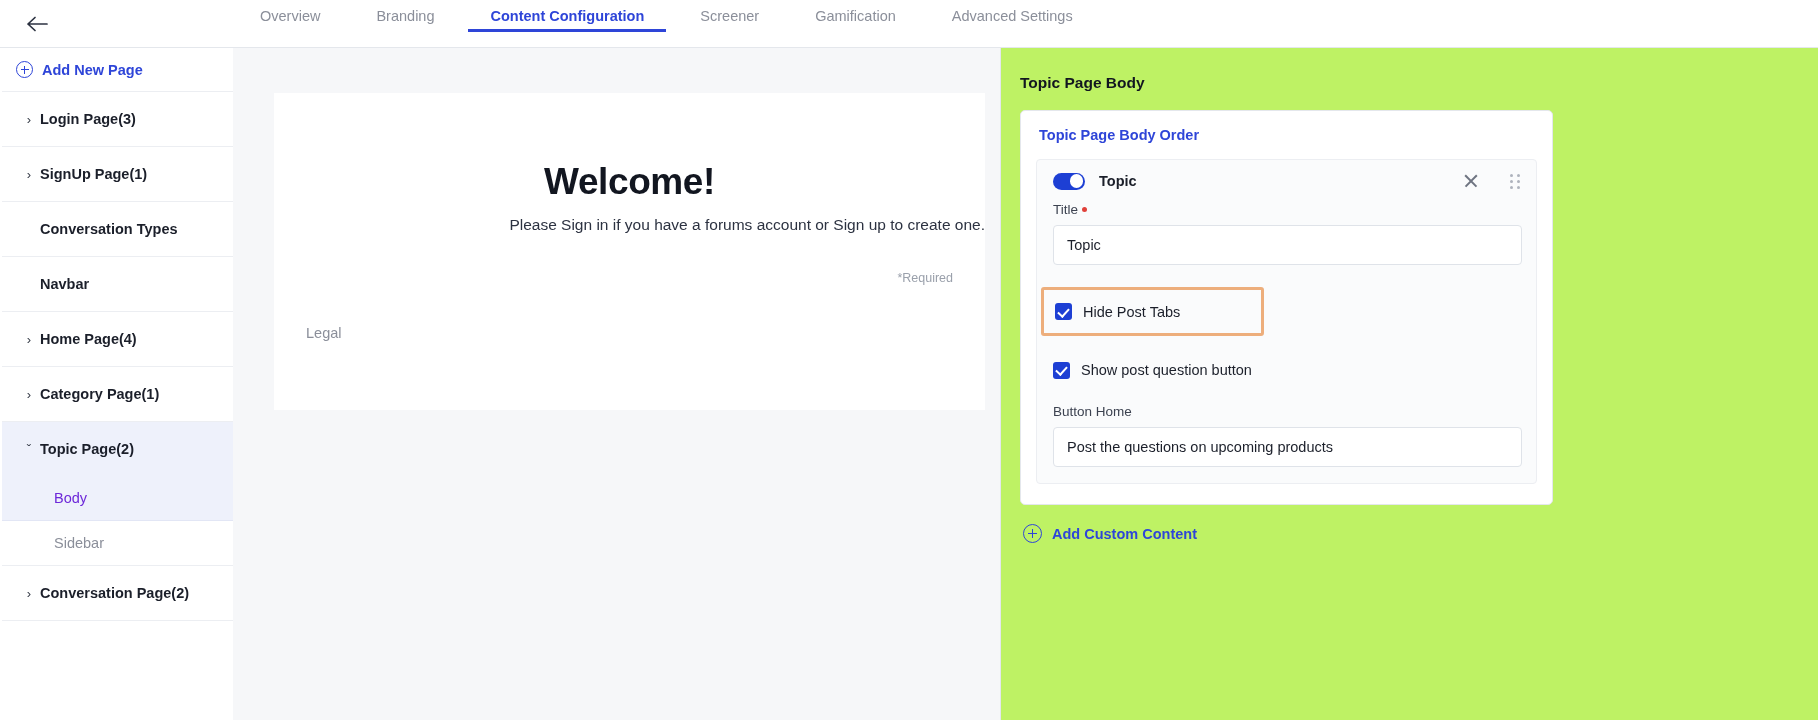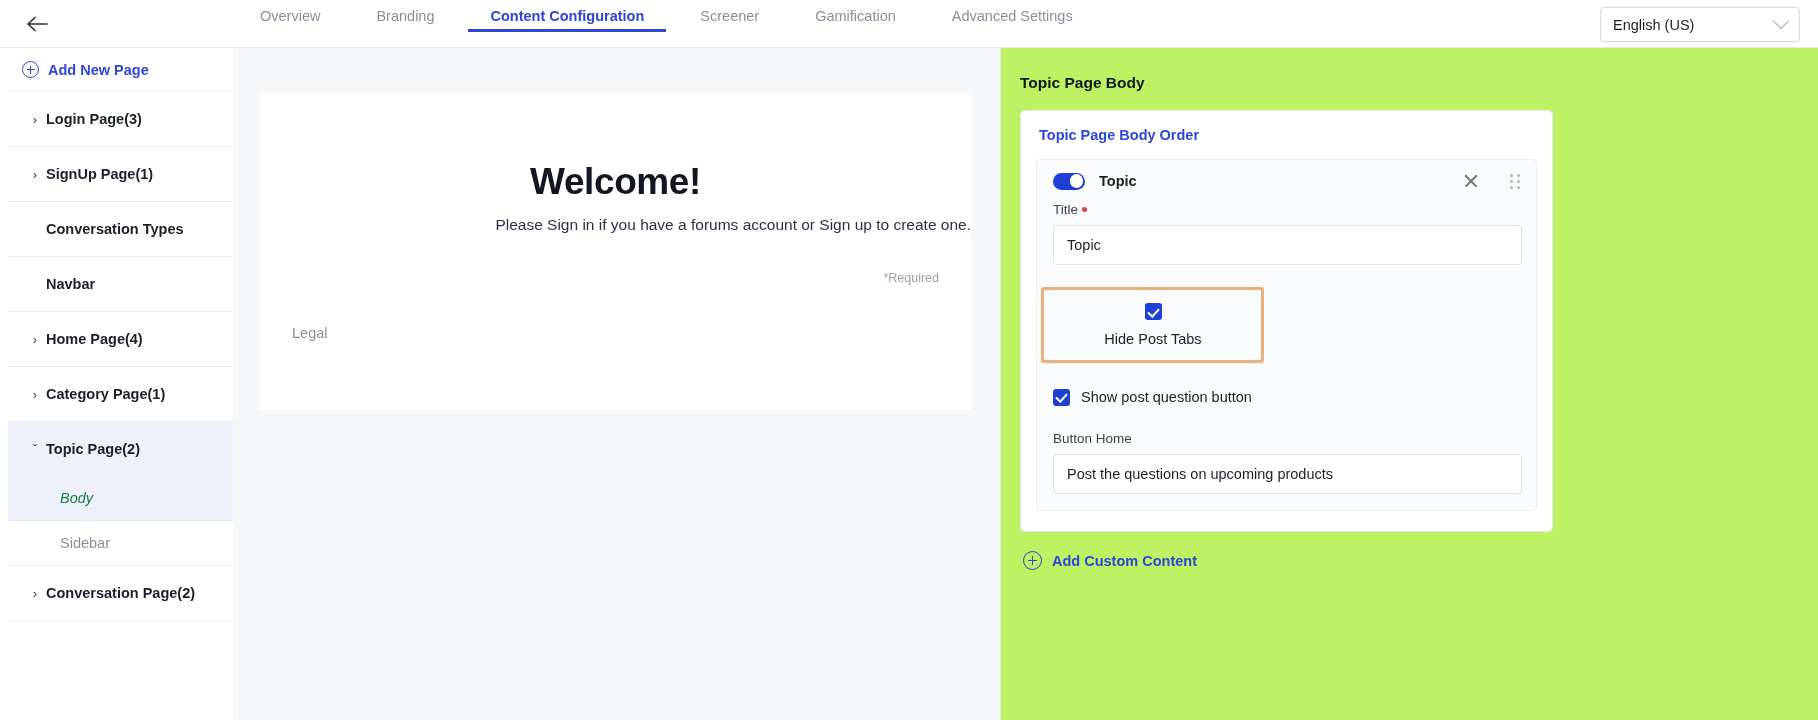--- a/index.html
+++ b/index.html
@@ -67,21 +67,21 @@
   .lang-label { font-size: 14.5px; color: #1b1f2a; flex: 1; }
   .chev {
     width: 12px; height: 12px;
     border-right: 1.6px solid #a7acb6;
     border-bottom: 1.6px solid #a7acb6;
     transform: rotate(45deg) translate(-3px,-3px);
   }
 
   
   .sidebar {
-    position: absolute; left: 8px; top: 48px;
+    position: absolute; left: 2px; top: 48px;
     width: 232px; height: 672px;
     background: #ffffff;
     border-right: 1px solid #e4e7ec;
     overflow: hidden;
   }
   .add-new-page {
     height: 44px;
     display: flex; align-items: center;
     padding-left: 14px;
     gap: 9px;
@@ -125,32 +125,32 @@
     font-size: 14.5px; font-weight: bold; color: #1b1f2a;
     line-height: 1.25;
   }
   .sub-item {
     height: 44px;
     display: flex; align-items: center;
     padding-left: 52px;
     cursor: pointer;
     font-size: 14.5px;
   }
-  .sub-item.selected { color: #15803d; font-style: italic; }
+  .sub-item.selected { color: #6d28d9; }
   .sub-item.plain { color: #8b8f9a; }
 
   
   .center {
     position: absolute; left: 233px; top: 48px;
     width: 767px; height: 672px;
     background: #f6f7f9;
     overflow: hidden;
   }
   .preview-card {
-    position: absolute; left: 27px; top: 45px;
+    position: absolute; left: 41px; top: 45px;
     width: 711px; height: 317px;
     background: #ffffff;
   }
   .welcome-title {
     position: absolute; top: 68px; left: 0; right: 0;
     text-align: center;
     font-size: 37px; font-weight: bold; color: #121620;
     letter-spacing: -0.4px;
   }
   .welcome-sub {
@@ -277,21 +277,21 @@
   }
   .check-label { font-size: 14.5px; color: #1b1f2a; }
 
   .highlight-box {
     border: 3px solid #edae7c;
     border-radius: 3px;
     margin: 0 0 0 4px;
     padding: 13px 10px 13px 11px;
     width: 223px;
   }
-  .highlight-box .check-row { padding: 0; height: auto; flex-direction: column; }
+  .highlight-box .check-row { padding: 0; height: auto; }
   .spacer-22 { height: 22px; }
 
   .add-custom {
     display: flex; align-items: center; gap: 10px;
     margin-top: 19px; padding-left: 3px;
     cursor: pointer;
   }
   .add-custom .plus-icon { width: 19px; height: 19px; }
   .add-custom .plus-icon::before { left: 4px; right: 4px; top: 7.9px; }
   .add-custom .plus-icon::after { top: 4px; bottom: 4px; left: 7.9px; }
@@ -311,24 +311,20 @@
 
   <div class="tabs">
     <div class="tab">Overview</div>
     <div class="tab">Branding</div>
     <div class="tab active">Content Configuration</div>
     <div class="tab">Screener</div>
     <div class="tab">Gamification</div>
     <div class="tab">Advanced Settings</div>
   </div>
 
-  <div class="lang-select">
-    <span class="lang-label">English (US)</span>
-    <span class="chev"></span>
-  </div>
 </div>
 
 <div class="sidebar">
 
   <div class="add-new-page">
     <span class="plus-icon"></span>
     <span class="add-new-page-label">Add New Page</span>
   </div>
 
   <div class="nav-group">

